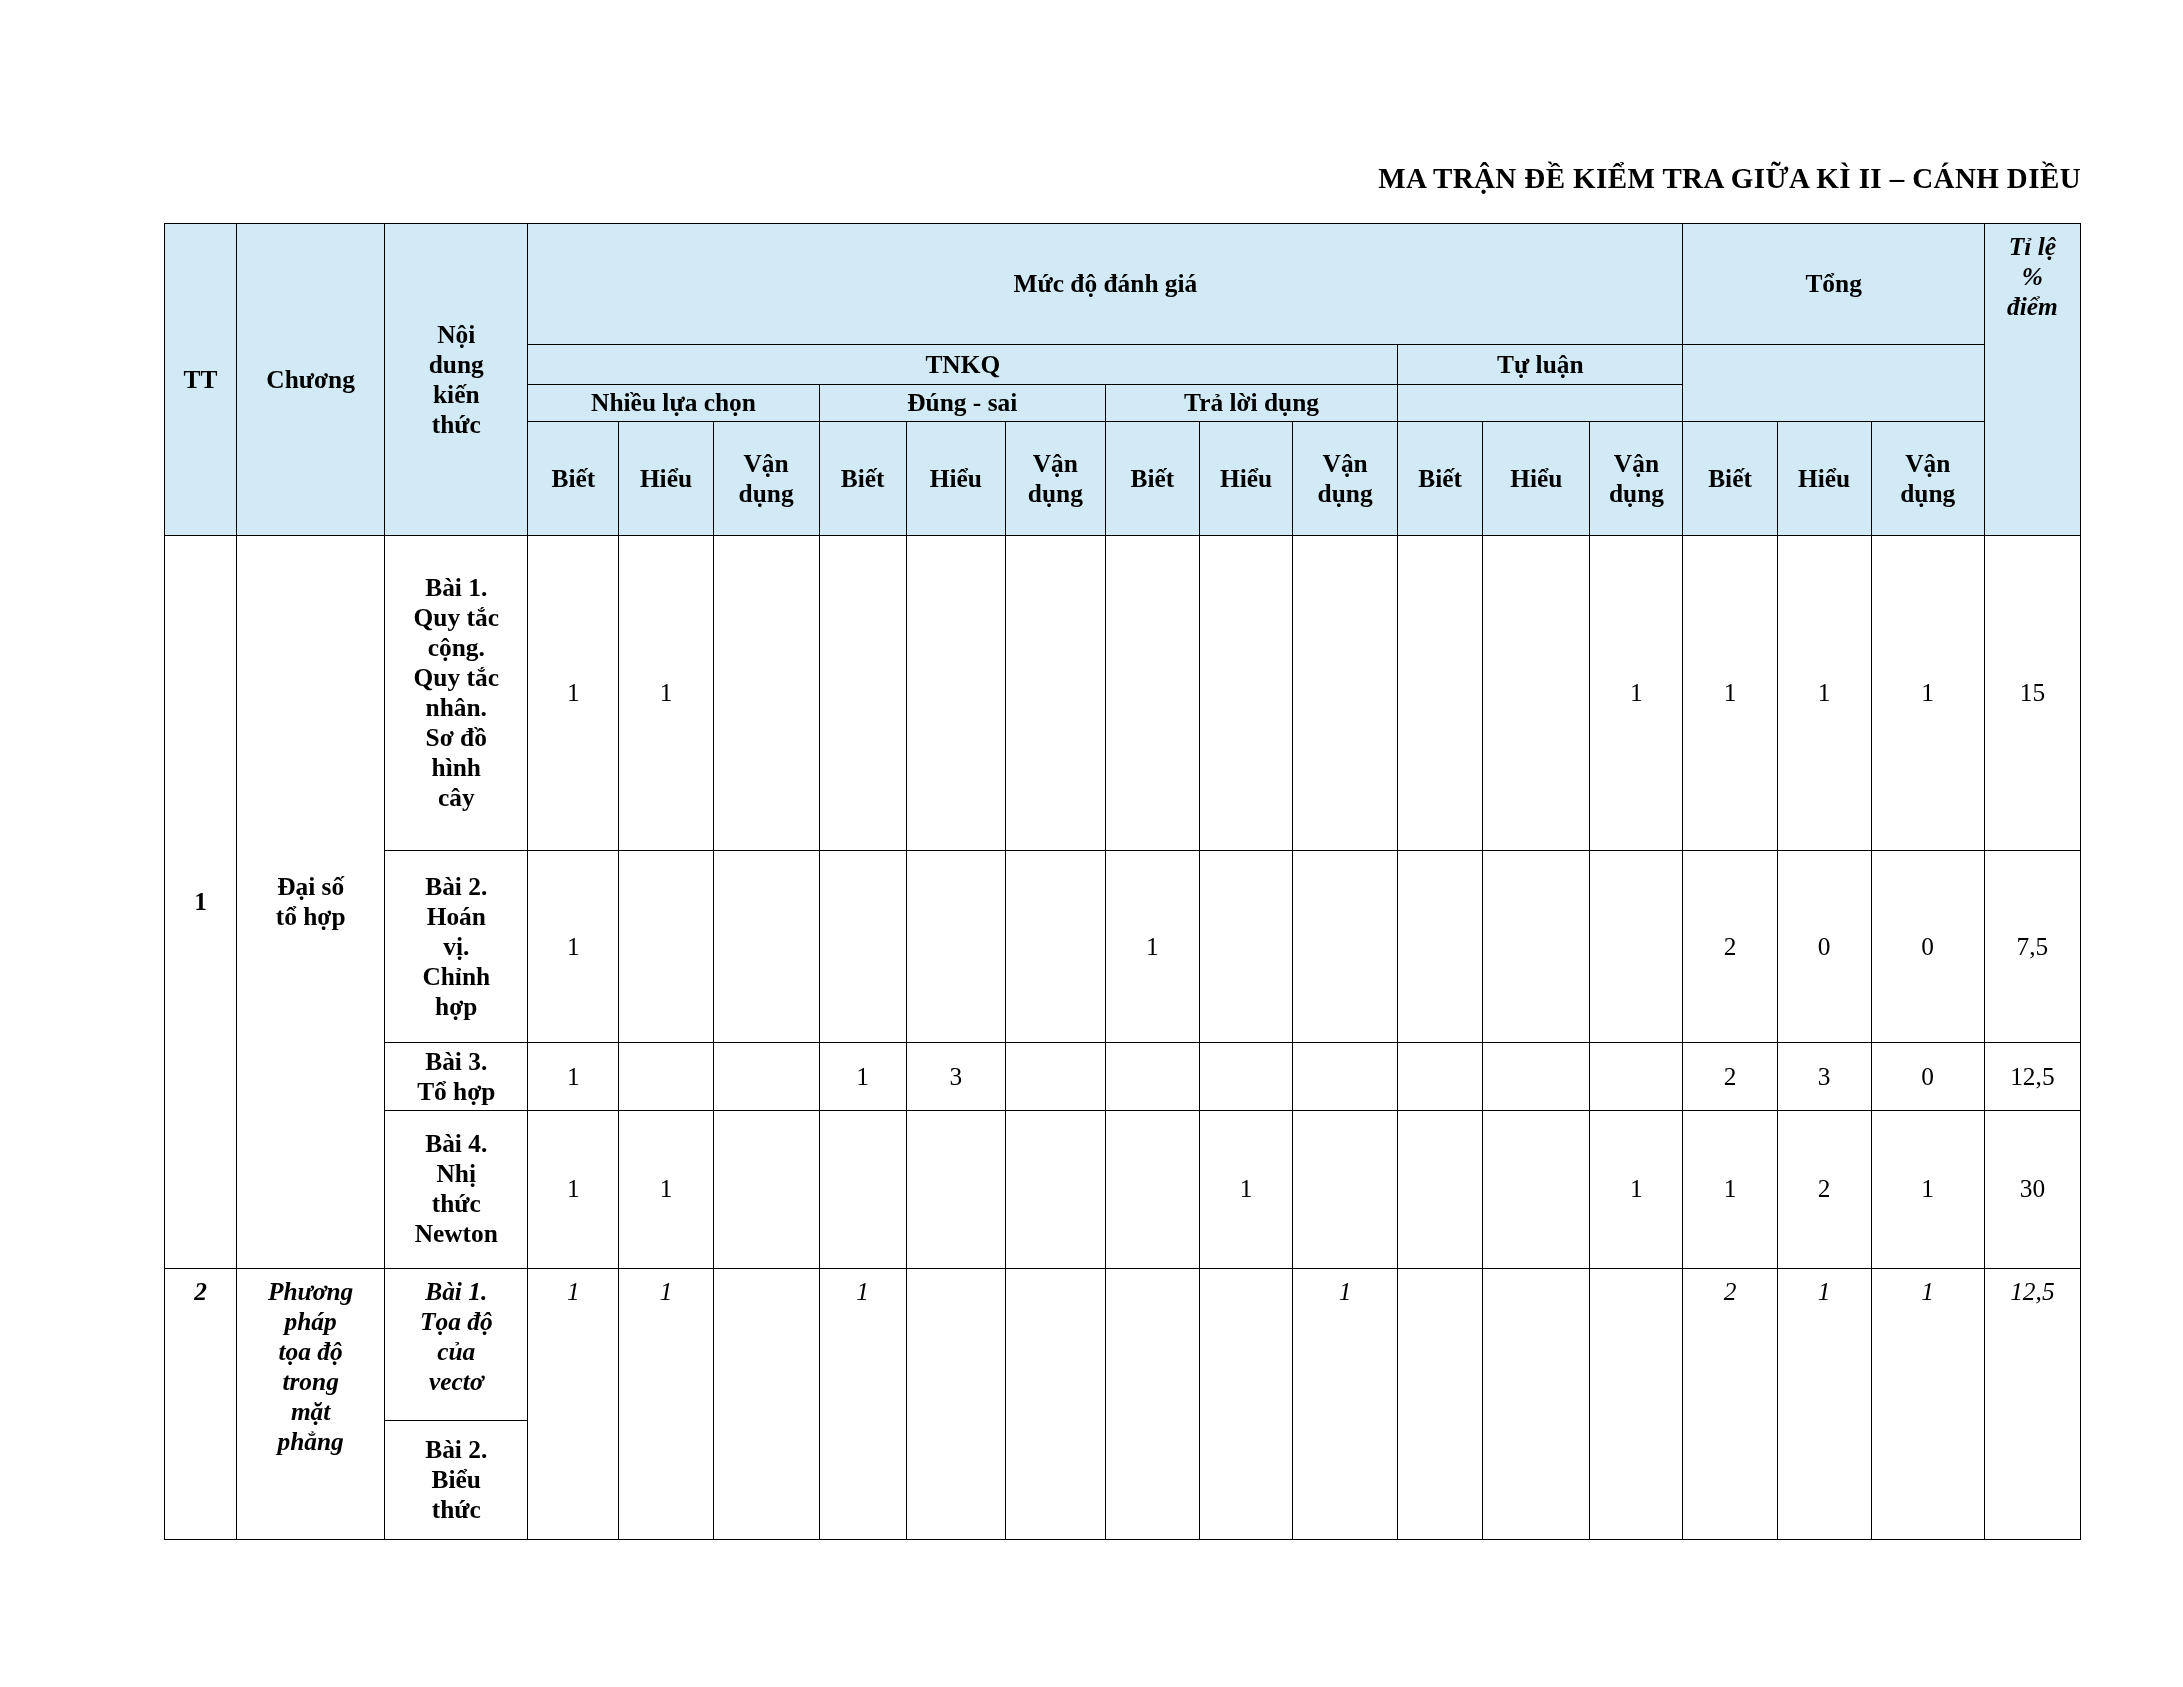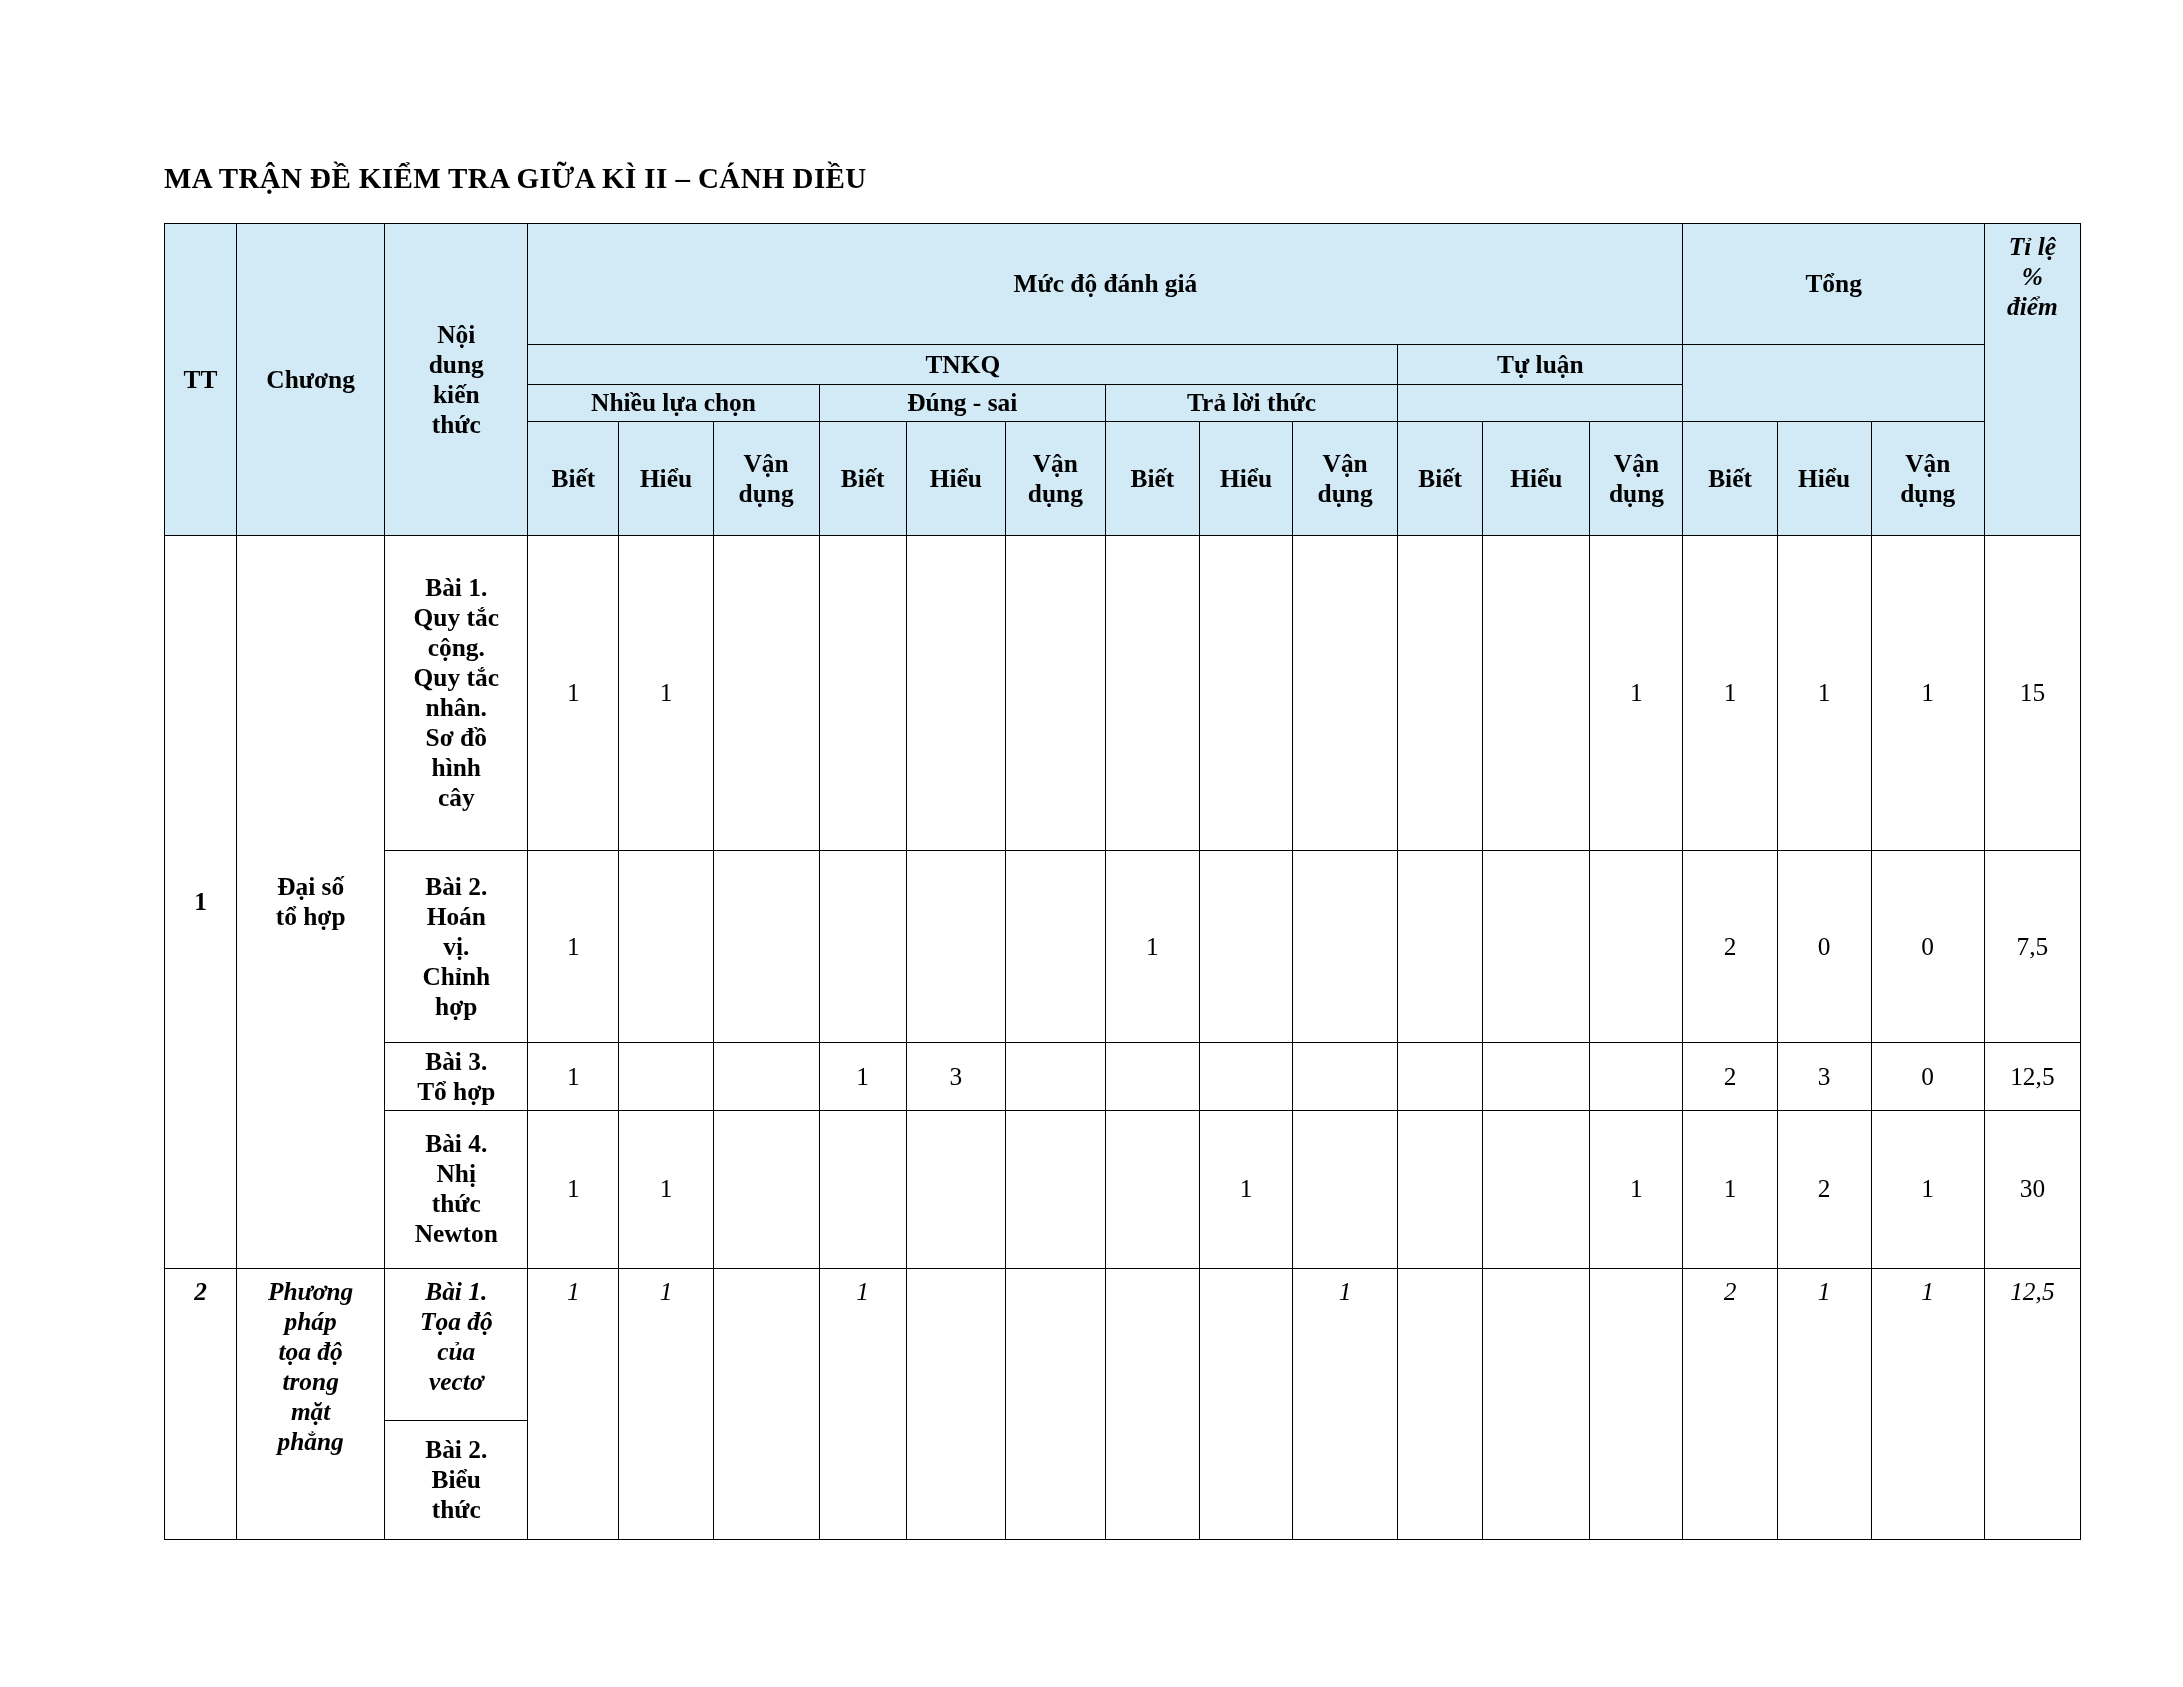--- a/index.html
+++ b/index.html
@@ -18,21 +18,21 @@
     width: 2183px;
     height: 1687px;
     background: #ffffff;
     overflow: hidden;
   }
   .doc-title {
     position: absolute;
     top: 162px;
     left: 164px;
     width: 1917px;
-    text-align: left;
+    text-align: right;
     font-size: 29px;
     font-weight: 700;
     letter-spacing: 0.4px;
     white-space: nowrap;
   }
   table.matrix {
     position: absolute;
     top: 223px;
     left: 164px;
     width: 1917px;
@@ -110,21 +110,21 @@
 điểm</th>
       </tr>
       <tr style="height:40px">
         <th colspan="9">TNKQ</th>
         <th colspan="3">Tự luận</th>
         <th colspan="3" rowspan="2"></th>
       </tr>
       <tr style="height:34px">
         <th colspan="3">Nhiều lựa chọn</th>
         <th colspan="3">Đúng - sai</th>
-        <th colspan="3">Trả lời thức</th>
+        <th colspan="3">Trả lời dụng</th>
         <th colspan="3"></th>
       </tr>
       <tr style="height:114px">
         <th>Biết</th>
         <th>Hiểu</th>
         <th>Vận
 dụng</th>
         <th>Biết</th>
         <th>Hiểu</th>
         <th>Vận

